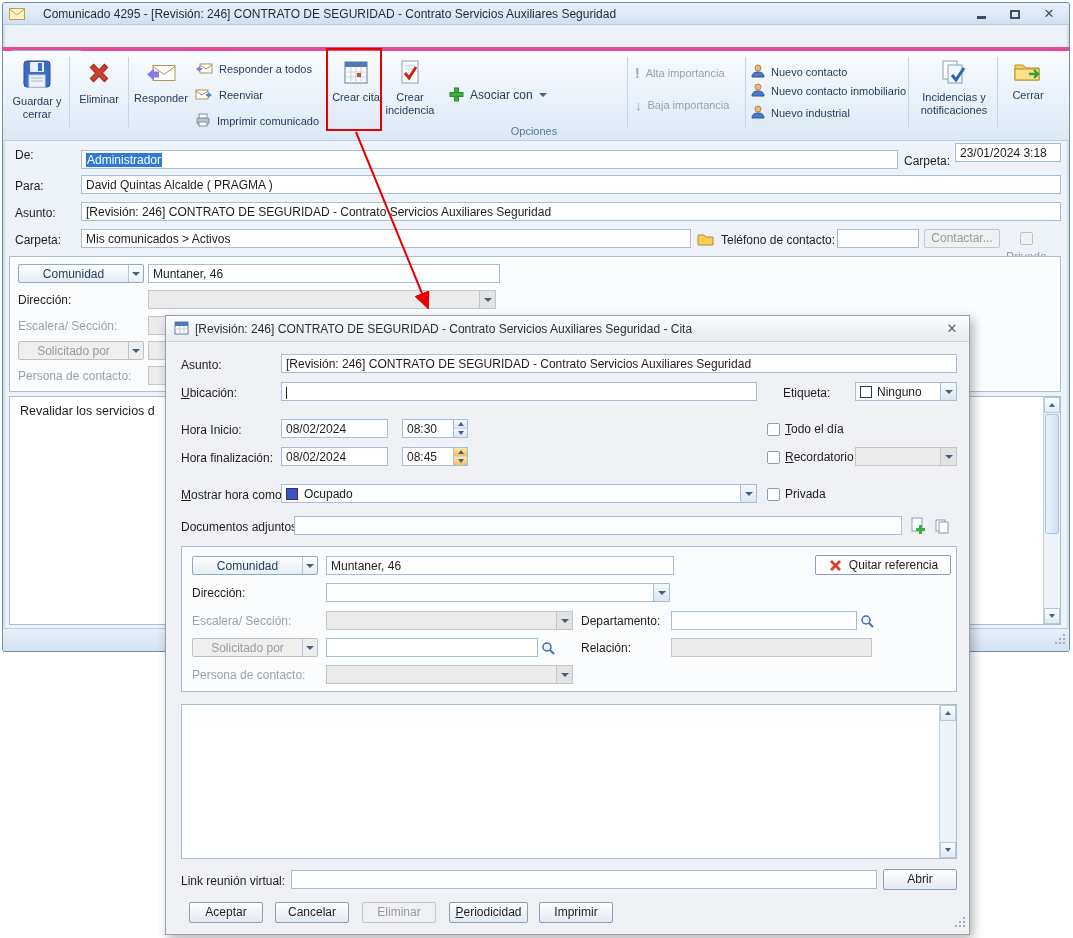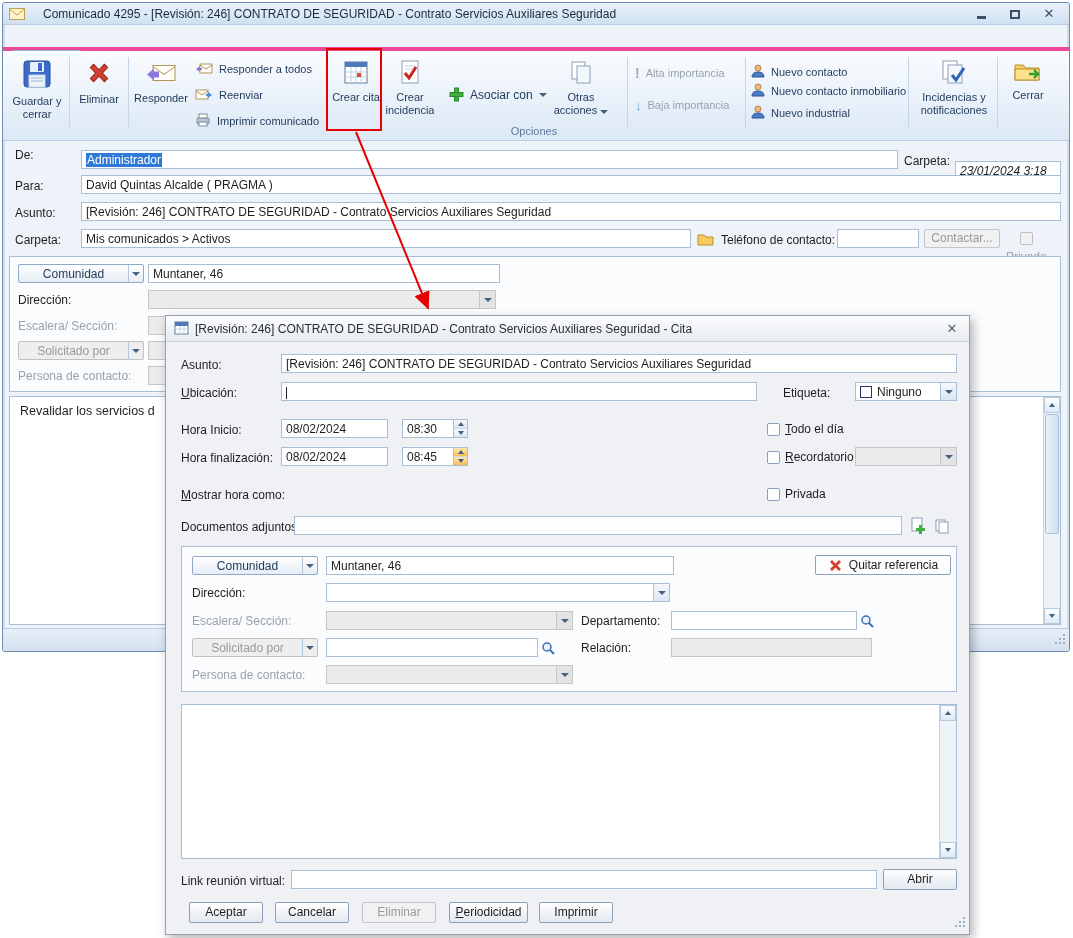--- a/index.html
+++ b/index.html
@@ -233,29 +233,20 @@
         <span>
           <svg width="15" height="15">
               <rect x="5.5" y="1" width="4" height="13" fill="#3fae3f" stroke="#2c8a2c"></rect>
               <rect x="1" y="5.5" width="13" height="4" fill="#3fae3f" stroke="#2c8a2c"></rect>
             </svg>
         </span>
         <span style="font-size:12px;">Asociar con</span>
         <span class="caret-down"></span>
       </div>
 
-      <div class="bigbtn" style="left:545px;width:66px;">
-        <span>
-          <svg width="26" height="26">
-              <rect x="4" y="3" width="13" height="17" fill="#fff" stroke="#8aa0b8"></rect>
-              <rect x="9" y="7" width="13" height="17" fill="#f2f7fc" stroke="#8aa0b8"></rect>
-            </svg>
-        </span>
-        <span class="lblwrap"><span>Otras acciones</span> <span class="caret-down"></span></span>
-      </div>
       <div class="grouplabel" style="left:440px;width:182px;top:74px;">Opciones</div>
       <div class="vsep" style="left:624px;"></div>
 
       <div class="smallbtn dis" style="left:632px;top:12px;">
         <span style="color:#9aa7b5;font-weight:bold;font-size:14px;">!</span>
         <span>Alta importancia</span>
       </div>
       <div class="smallbtn dis" style="left:632px;top:44px;">
         <span style="color:#6f9bcb;font-weight:bold;font-size:13px;">↓</span>
         <span>Baja importancia</span>
@@ -313,21 +304,21 @@
         </span>
         <span class="lblwrap">Cerrar</span>
       </div>
     </div>
 
     <span class="lbl" style="left:12px;top:145px;">De:</span>
     <div class="field" style="left:78px;top:147px;width:817px;">
       <span class="sel">Administrador</span>
     </div>
     <span class="lbl" style="left:901px;top:151px;">Carpeta:</span>
-    <div class="field" style="left:952px;top:158px;width:106px;font-style:italic;">23/01/2024 3:18</div>
+    <div class="field" style="left:952px;top:140px;width:106px;">23/01/2024 3:18</div>
 
     <span class="lbl" style="left:12px;top:176px;">Para:</span>
     <div class="field" style="left:78px;top:172px;width:980px;">David Quintas Alcalde ( PRAGMA )</div>
 
     <span class="lbl" style="left:12px;top:203px;">Asunto:</span>
     <div class="field" style="left:78px;top:199px;width:980px;">[Revisión: 246] CONTRATO DE SEGURIDAD - Contrato Servicios Auxiliares Seguridad</div>
 
     <span class="lbl" style="left:12px;top:230px;">Carpeta:</span>
     <div class="field" style="left:78px;top:226px;width:610px;">Mis comunicados &gt; Activos</div>
     <span class="iconbtn" style="left:692px;top:226px;">
@@ -479,20 +470,27 @@
       <span class="box"></span>
       <span><u>R</u>ecordatorio</span>
     </div>
     <div class="field combo dis" style="left:689px;top:131px;width:102px;">
       <span class="ccaret">
           <span class="caret-down"></span>
         </span>
     </div>
 
     <span class="lbl" style="left:15px;top:172px;"><u>M</u>ostrar hora como:</span>
+    <div class="field combo" style="left:115px;top:168px;width:476px;display:flex;align-items:center;gap:6px;">
+      <span class="sq" style="background:#3e53c1;"></span>
+      <span>Ocupado</span>
+      <span class="ccaret">
+          <span class="caret-down"></span>
+        </span>
+    </div>
     <div class="chk" style="left:601px;top:171px;">
       <span class="box"></span>
       <span>Privada</span>
     </div>
 
     <span class="lbl" style="left:15px;top:204px;">Documentos adjuntos:</span>
     <div class="field" style="left:128px;top:200px;width:608px;background:#fdfdfd;"></div>
     <span class="iconbtn" style="left:742px;top:200px;">
       <svg width="18" height="18">
           <rect x="3" y="1" width="10" height="13" fill="#fff" stroke="#8aa0b8"></rect>

